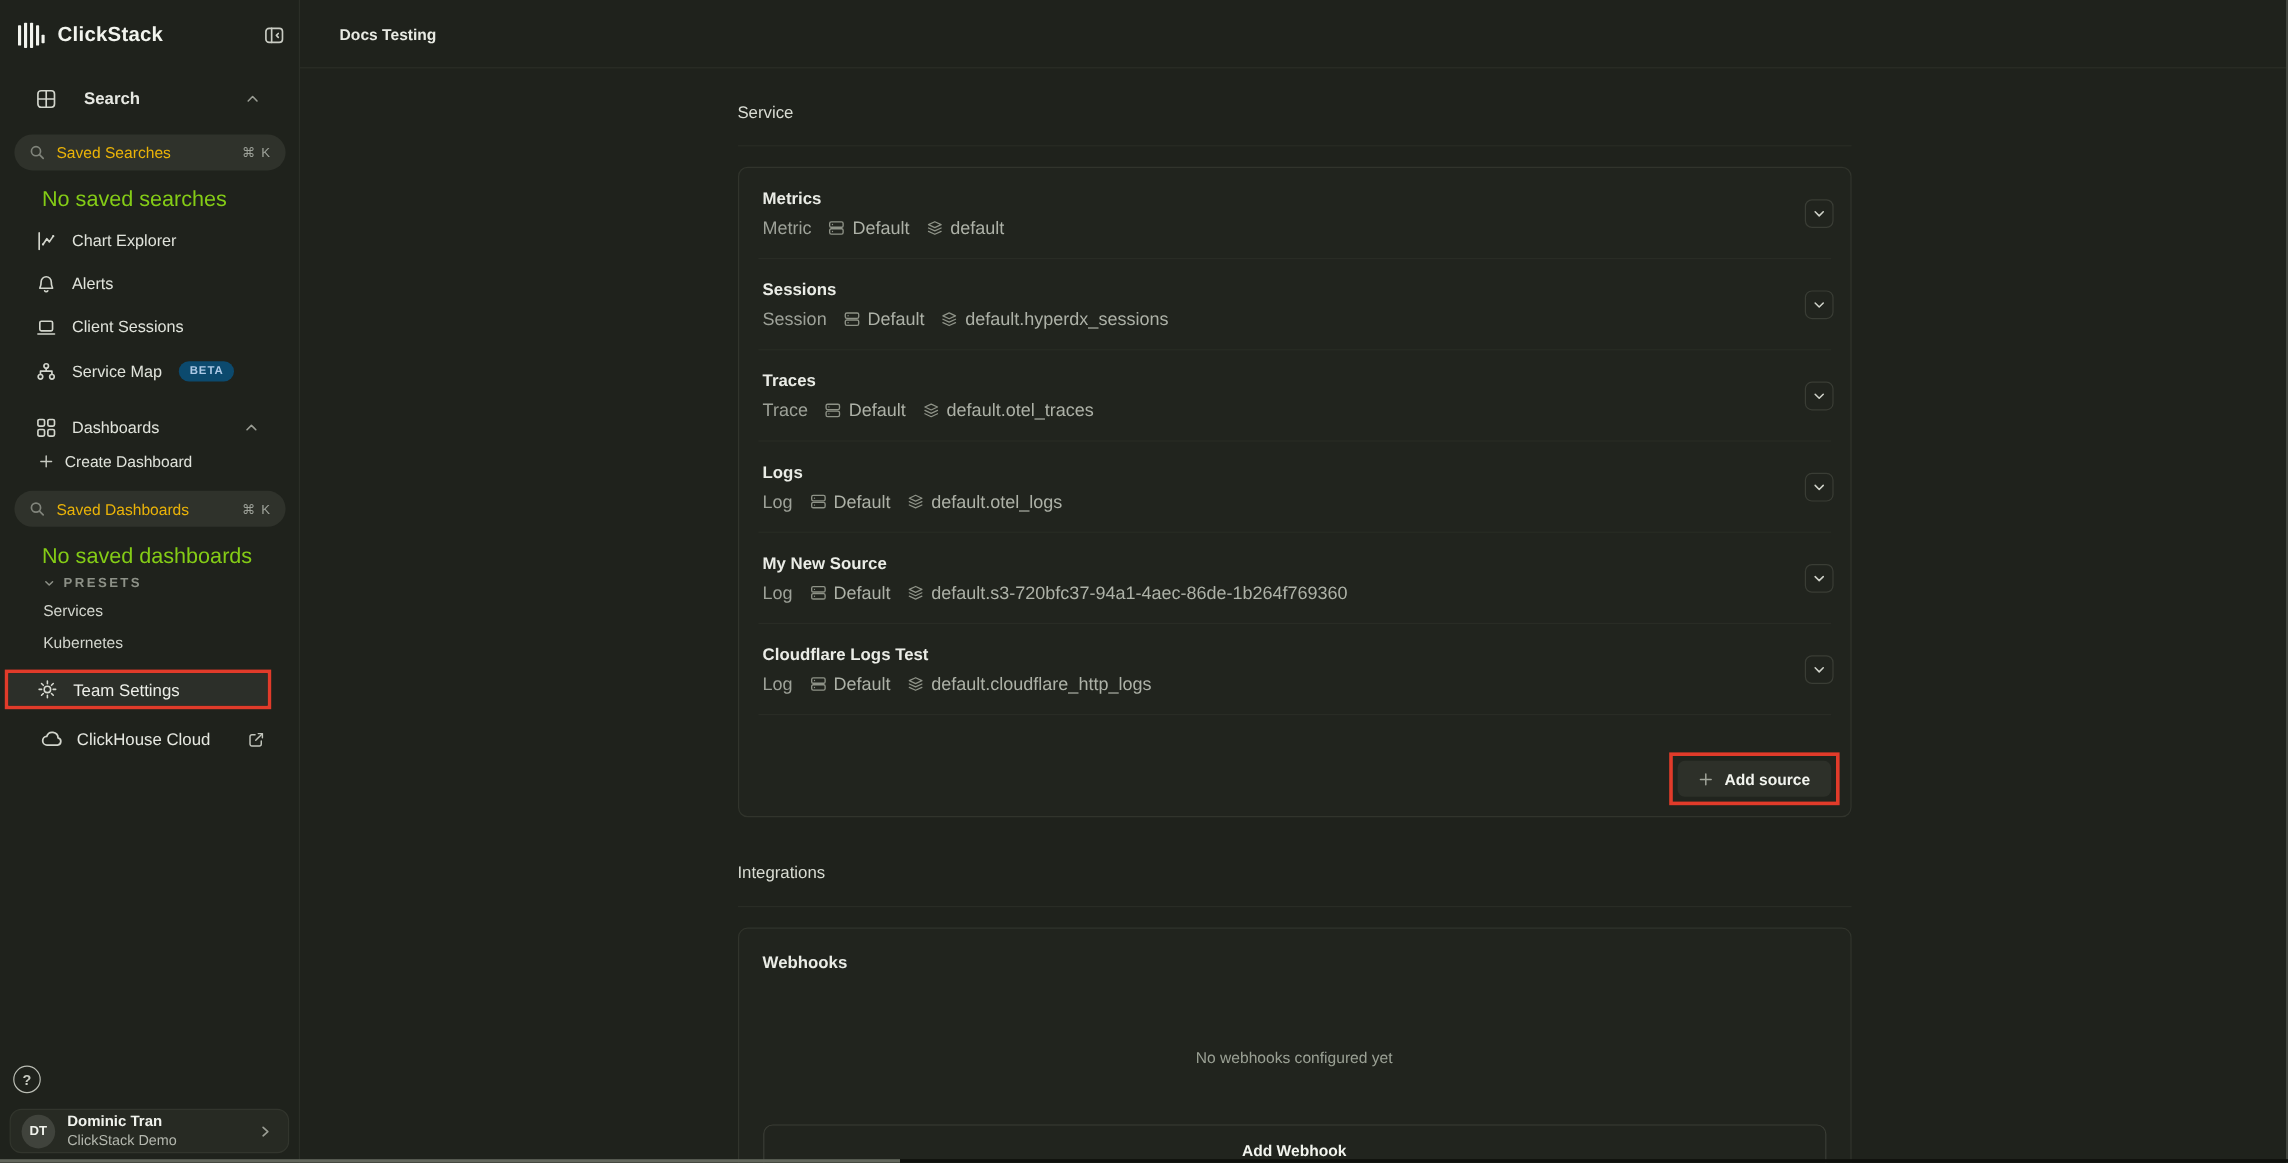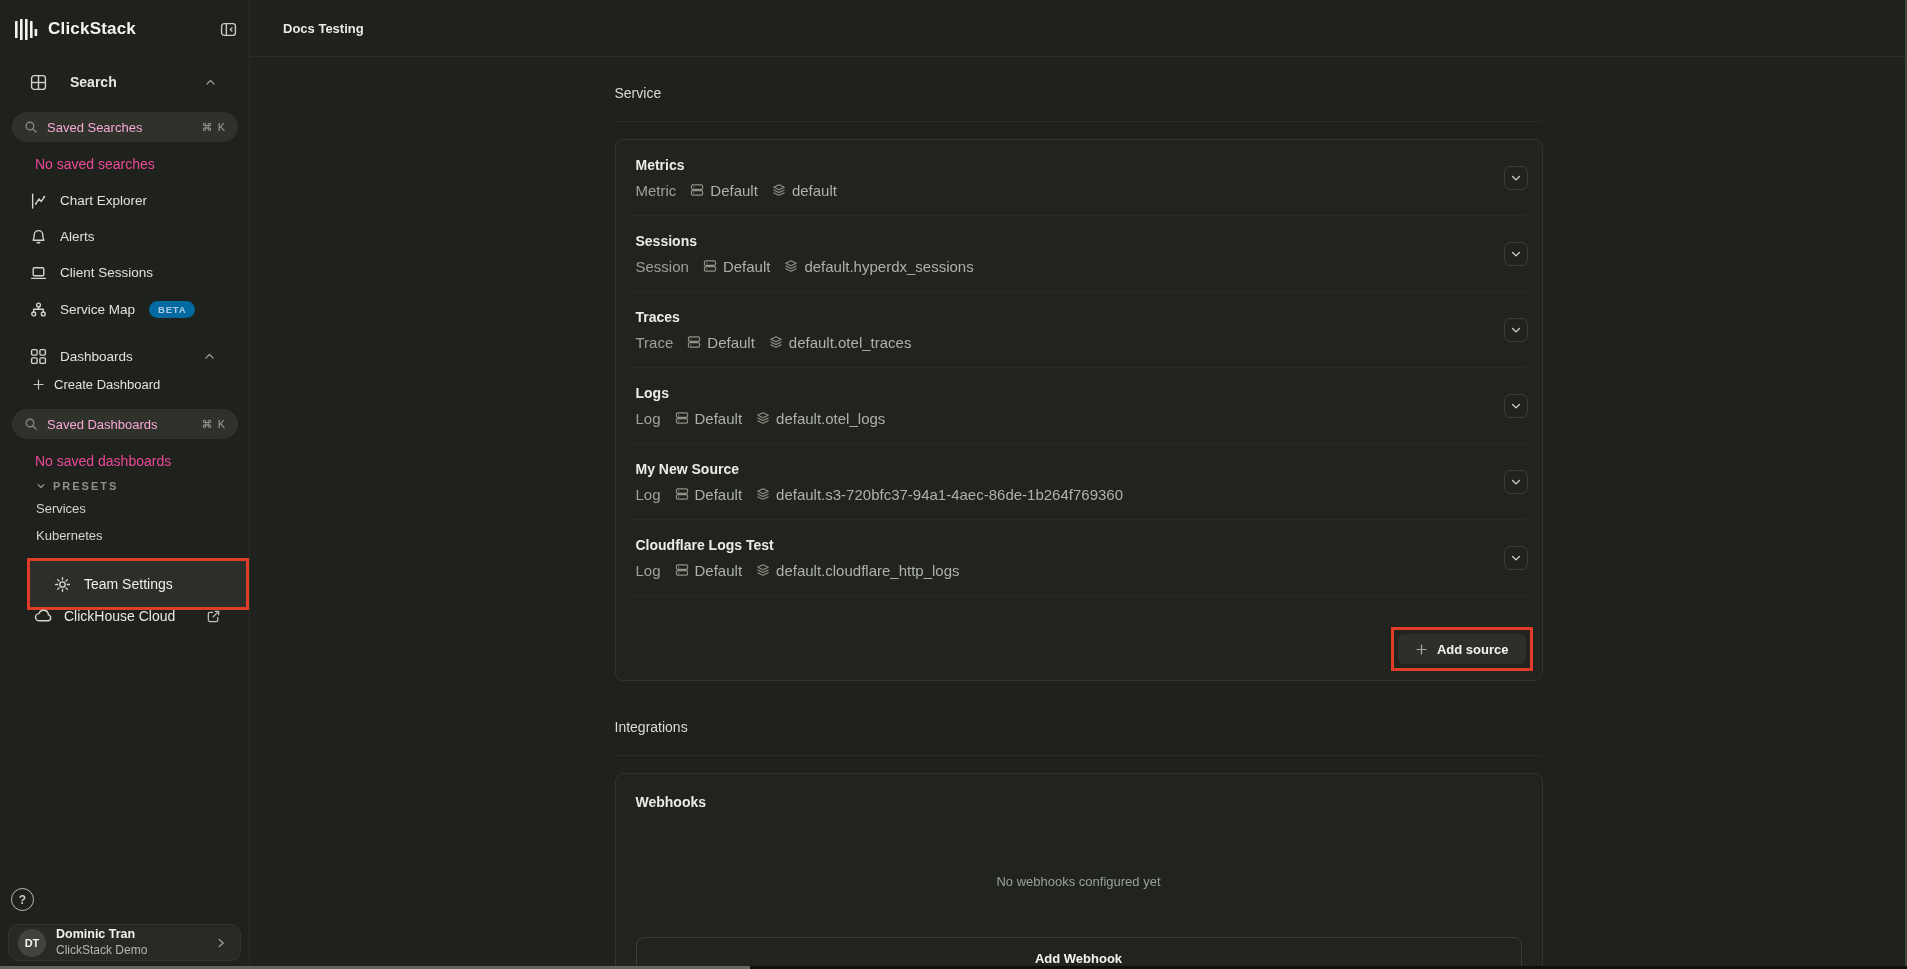--- a/index.html
+++ b/index.html
@@ -27,47 +27,47 @@
   .section-hdr { height:28px; left:30px; right:16px; color:#e6e8e2; }
   .section-hdr .lbl { font-size:14px; font-weight:600; margin-left:23px; }
   .section-hdr .chev { margin-left:auto; margin-right:16px; color:#9a9d94; display:flex; }
   .hdr-search { top:68px; }
 
   .pill-input {
     left:12px; width:226px; height:30px; border-radius:16px;
     background:#2f322b; display:flex; align-items:center; padding:0 12px;
   }
   .inp-search { top:112px; } .inp-dash { top:409px; }
-  .pill-input .ph { font-size:13px; color:#f9a8d4; margin-left:9px; flex:1; }
+  .pill-input .ph { font-size:13px; color:#eab308; margin-left:9px; flex:1; }
   .pill-input .kbd { font-size:11px; color:#9da199; letter-spacing:1px; white-space:nowrap; }
 
-  .empty-note { left:35px; font-size:14px; color:#ec4899; }
+  .empty-note { left:35px; font-size:18px; color:#84cc16; }
   .empty-search { top:156px; } .empty-dash { top:453px; }
 
   .nav-item { left:0; right:17px; height:28px; padding-left:30px; cursor:pointer; }
   .nav-item .ic { color:#d2d5cc; display:flex; width:17px; justify-content:center; }
   .nav-item .lbl { font-size:13.5px; font-weight:500; color:#e0e3db; margin-left:13px; }
   .n0{top:186px;} .n1{top:222px;} .n2{top:258px;} .n3{top:295px;} .n4{top:331px;margin-top:11px;}
   .beta-badge {
-    margin-left:14px; background:#0369a1; color:#adc9e6;
+    margin-left:14px; background:#0c4a6e; color:#adc9e6;
     font-size:9.5px; font-weight:700; letter-spacing:.8px;
     padding:3px 9px; border-radius:9px;
   }
 
   .create-dash { top:371px; left:32px; height:26px; cursor:pointer; }
   .create-dash .plus { color:#c6c9c0; display:flex; }
   .create-dash .lbl { font-size:13px; font-weight:500; color:#dfe2da; margin-left:9px; }
 
   .presets-hdr { top:478px; left:36px; height:16px; color:#8d9187; cursor:pointer; }
   .presets-hdr .lbl { font-size:11px; font-weight:600; letter-spacing:2px; margin-left:7px; }
   .preset-item { left:36px; height:24px; font-size:13px; color:#d3d6ce; cursor:pointer; }
   .p0 { top:496px; } .p1 { top:523px; }
 
   .ts-redbox {
-    position:absolute; top:558px; left:27px; width:222px; height:52px;
+    position:absolute; top:558px; left:4px; width:222px; height:33px;
     border:3px solid #e13b2a;
   }
   .ts-row {
     width:100%; height:100%; background:#2c2f29;
     display:flex; align-items:center; padding-left:24px; cursor:pointer;
   }
   .ts-row .ic { color:#d6d9d0; display:flex; }
   .ts-row .lbl { font-size:14px; font-weight:500; color:#eceee8; margin-left:13px; }
 
   .cloud-row { top:601px; left:0; right:0; height:30px; padding-left:34px; cursor:pointer; }

